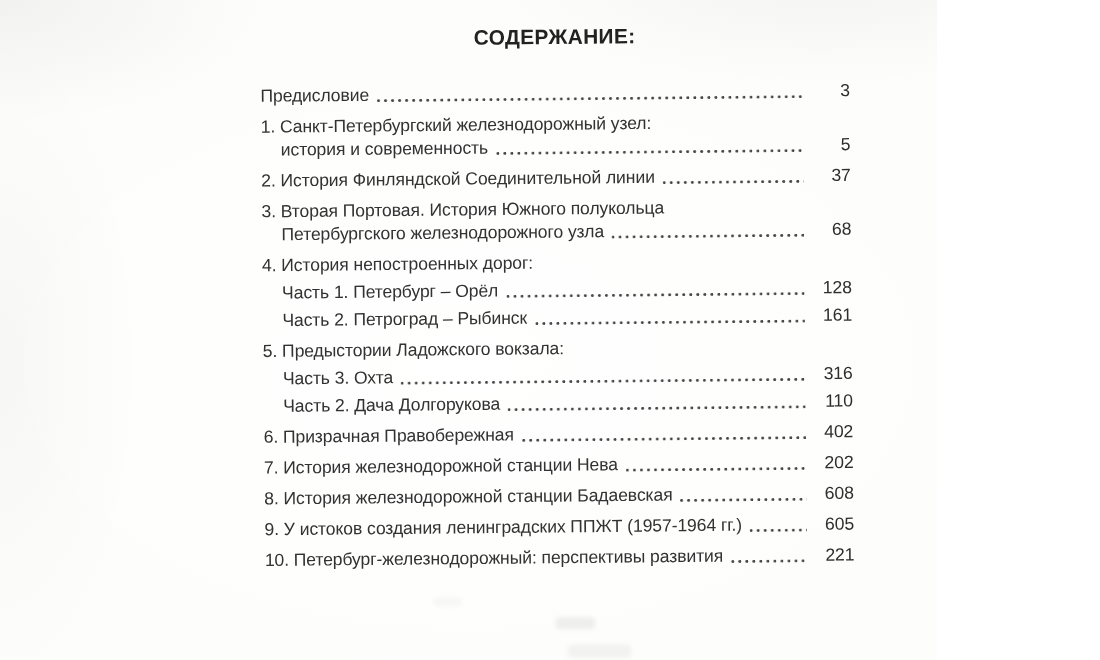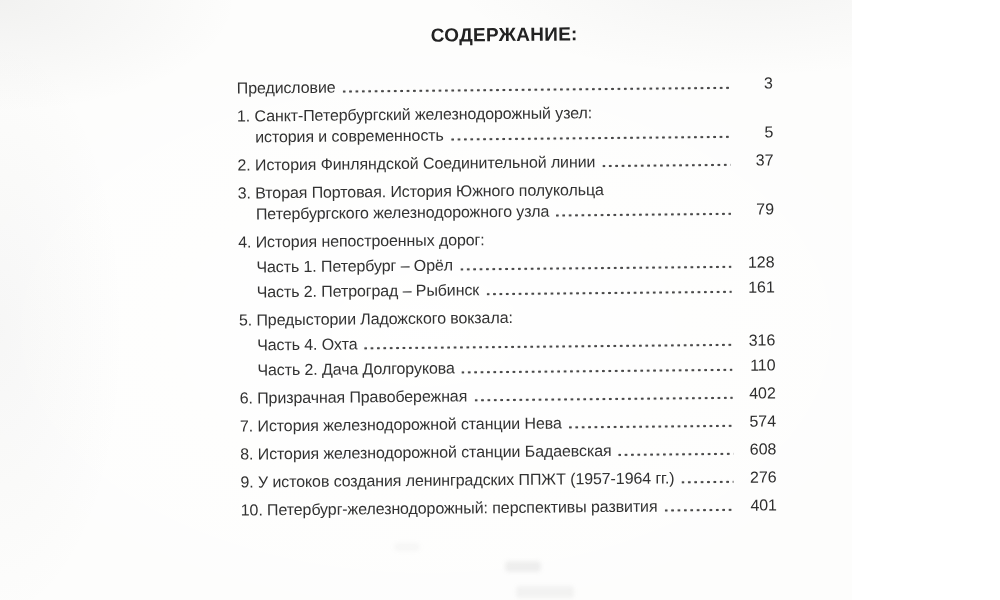--- a/index.html
+++ b/index.html
@@ -115,79 +115,79 @@
         <span class="dots"></span>
         <span class="pagenum">37</span>
       </div>
 
       <div class="row gap-lg">
         <span class="label">3. Вторая Портовая. История Южного полукольца</span>
       </div>
       <div class="row indent">
         <span class="label">Петербургского железнодорожного узла</span>
         <span class="dots"></span>
-        <span class="pagenum">79</span>
+        <span class="pagenum">68</span>
       </div>
 
       <div class="row gap-lg">
         <span class="label">4. История непостроенных дорог:</span>
       </div>
       <div class="row indent gap-sm">
         <span class="label">Часть 1. Петербург – Орёл</span>
         <span class="dots"></span>
         <span class="pagenum">128</span>
       </div>
       <div class="row indent gap-sm">
         <span class="label">Часть 2. Петроград – Рыбинск</span>
         <span class="dots"></span>
         <span class="pagenum">161</span>
       </div>
 
       <div class="row gap-lg">
         <span class="label">5. Предыстории Ладожского вокзала:</span>
       </div>
       <div class="row indent gap-sm">
-        <span class="label">Часть 4. Охта</span>
+        <span class="label">Часть 3. Охта</span>
         <span class="dots"></span>
         <span class="pagenum">316</span>
       </div>
       <div class="row indent gap-sm">
         <span class="label">Часть 2. Дача Долгорукова</span>
         <span class="dots"></span>
         <span class="pagenum">110</span>
       </div>
 
       <div class="row gap-lg">
         <span class="label">6. Призрачная Правобережная</span>
         <span class="dots"></span>
         <span class="pagenum">402</span>
       </div>
 
       <div class="row gap-lg">
         <span class="label">7. История железнодорожной станции Нева</span>
         <span class="dots"></span>
-        <span class="pagenum">574</span>
+        <span class="pagenum">202</span>
       </div>
 
       <div class="row gap-lg">
         <span class="label">8. История железнодорожной станции Бадаевская</span>
         <span class="dots"></span>
         <span class="pagenum">608</span>
       </div>
 
       <div class="row gap-lg">
         <span class="label">9. У истоков создания ленинградских ППЖТ (1957-1964 гг.)</span>
         <span class="dots"></span>
-        <span class="pagenum">276</span>
+        <span class="pagenum">605</span>
       </div>
 
       <div class="row gap-lg">
         <span class="label">10. Петербург-железнодорожный: перспективы развития</span>
         <span class="dots"></span>
-        <span class="pagenum">401</span>
+        <span class="pagenum">221</span>
       </div>
 
     </div>
   </div>
 
   <div class="ghost g1"></div>
   <div class="ghost g2"></div>
   <div class="ghost g3"></div>
 </div>
 

